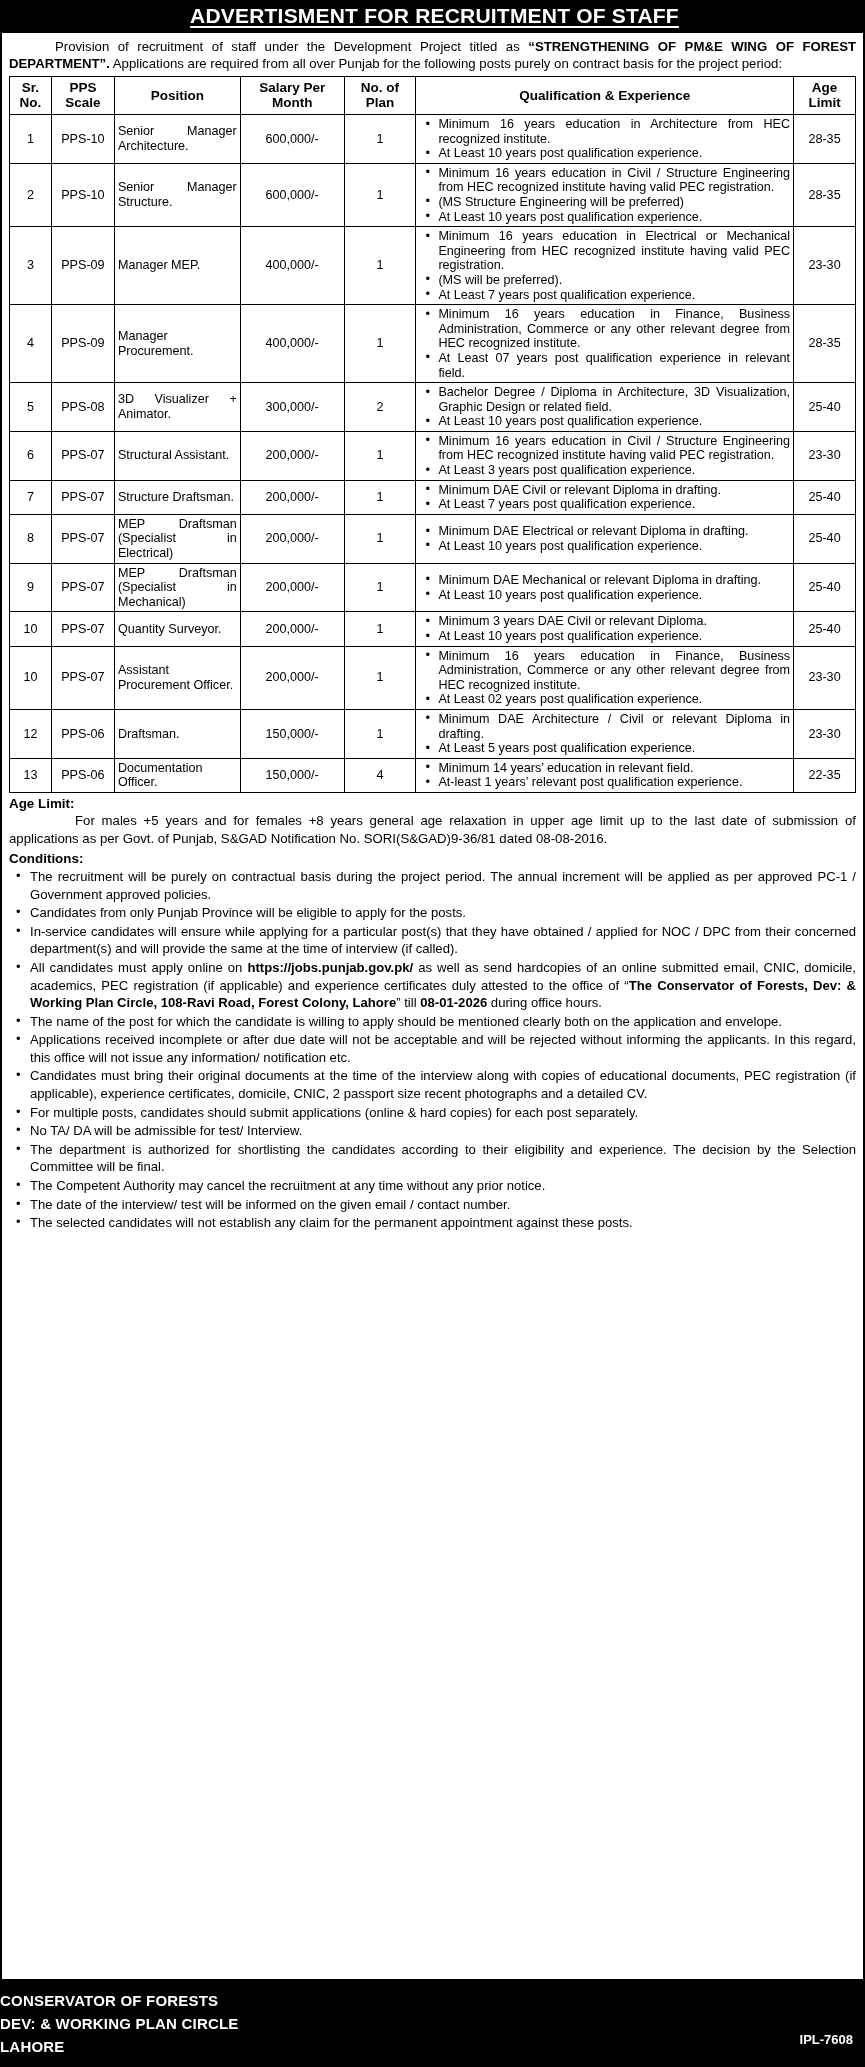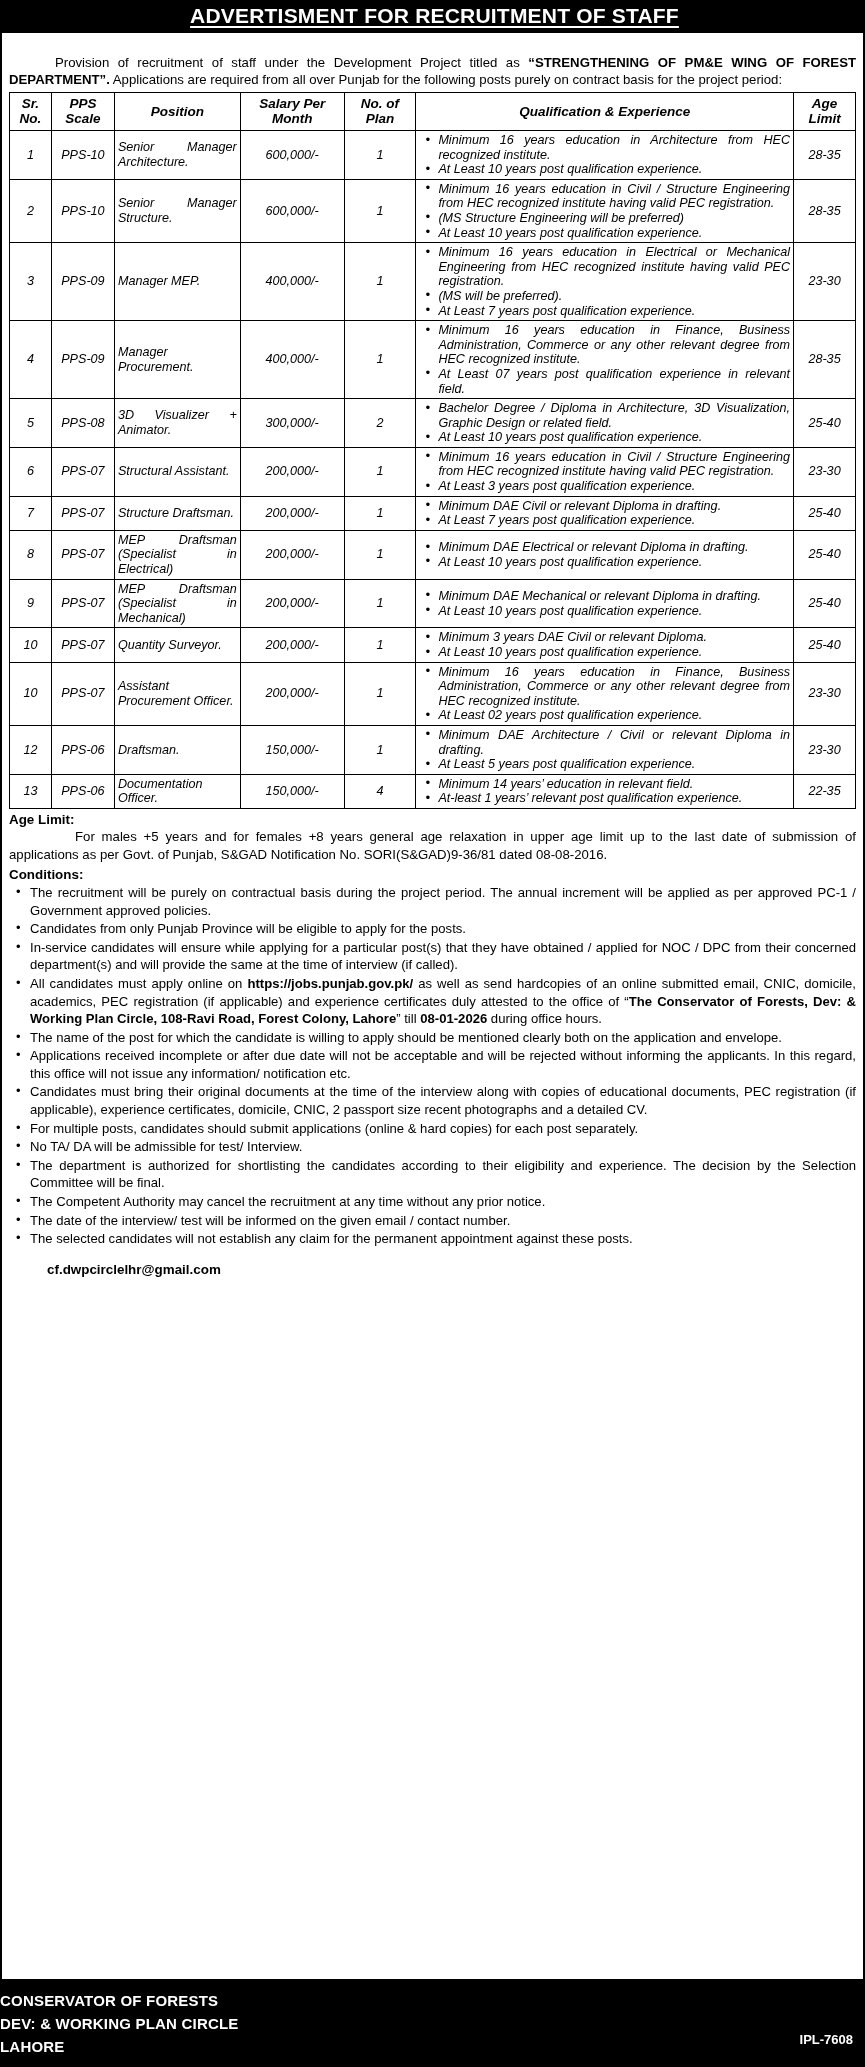--- a/index.html
+++ b/index.html
@@ -38,40 +38,39 @@
     text-underline-offset: 3px;
     display: inline-block;
     line-height: 22px;
   }
 
   
   .frame {
     border: 2px solid #000;
     border-top: none;
     border-bottom: none;
-    padding: 20px 7px 0 7px;
+    padding: 4px 7px 0 7px;
     flex: 1;
   }
 
   .intro {
     font-size: 13.2px;
     line-height: 16.5px;
     text-align: justify;
     text-indent: 46px;
     margin: 2px 0 4px 0;
   }
   .intro b { font-weight: bold; }
 
   
   table.jobs {
     border-collapse: collapse;
     width: 100%;
     table-layout: fixed;
     margin-bottom: 2px;
-    font-style: italic;
   }
   table.jobs th, table.jobs td {
     border: 1px solid #000;
     vertical-align: middle;
     padding: 2px 3px;
   }
   table.jobs th {
     font-size: 13.5px;
     font-weight: bold;
     text-align: center;
@@ -425,21 +424,20 @@
         <li><span>Candidates must bring their original documents at the time of the interview along with copies of educational documents, PEC registration (if applicable), experience certificates, domicile, CNIC, 2 passport size recent photographs and a detailed CV.</span></li>
         <li><span>For multiple posts, candidates should submit applications (online &amp; hard copies) for each post separately.</span></li>
         <li><span>No TA/ DA will be admissible for test/ Interview.</span></li>
         <li><span>The department is authorized for shortlisting the candidates according to their eligibility and experience. The decision by the Selection Committee will be final.</span></li>
         <li><span>The Competent Authority may cancel the recruitment at any time without any prior notice.</span></li>
         <li><span>The date of the interview/ test will be informed on the given email / contact number.</span></li>
         <li><span>The selected candidates will not establish any claim for the permanent appointment against these posts.</span></li>
       </ul>
 
     <div class="contact">
-      <span class="line2">cf.dwpcirclelhr@gmail.com</span>
     </div>
 
   </div>
 
   <div class="footer">
     <div class="footer-center">
       <div>CONSERVATOR OF FORESTS</div>
       <div>DEV:  &amp; WORKING PLAN CIRCLE</div>
       <div>LAHORE</div>
     </div>

